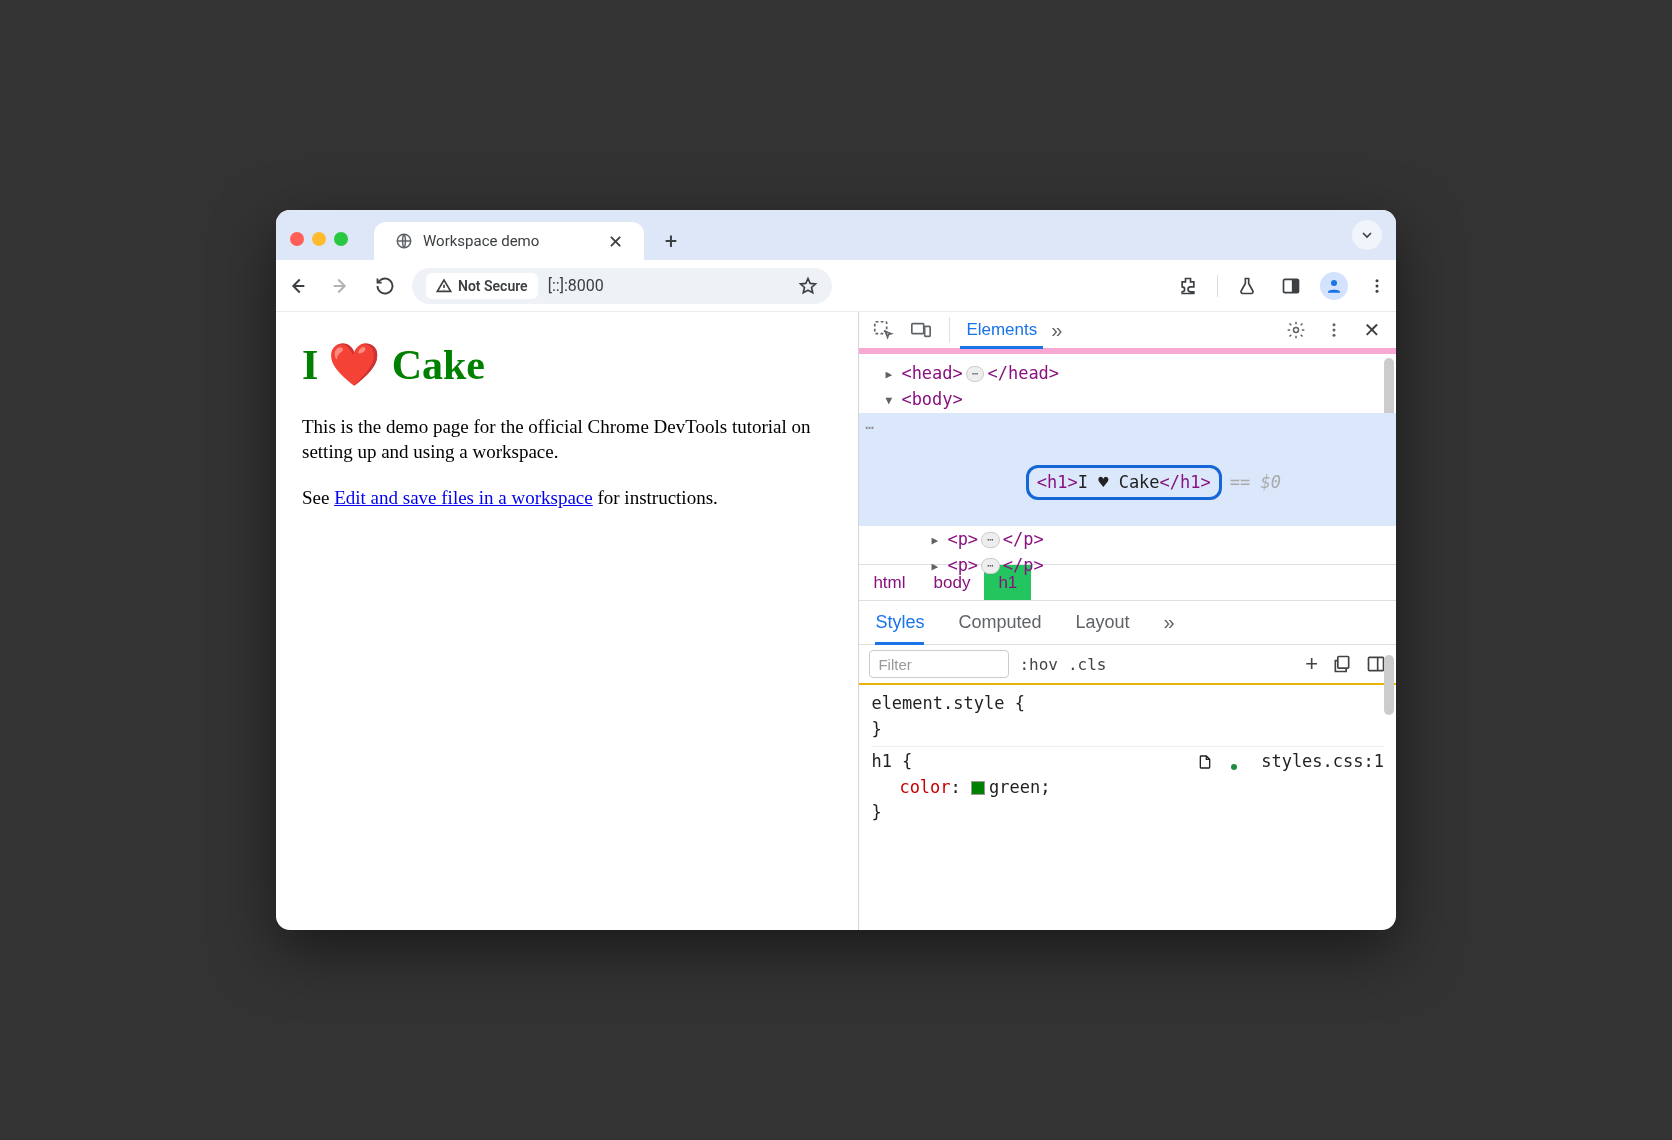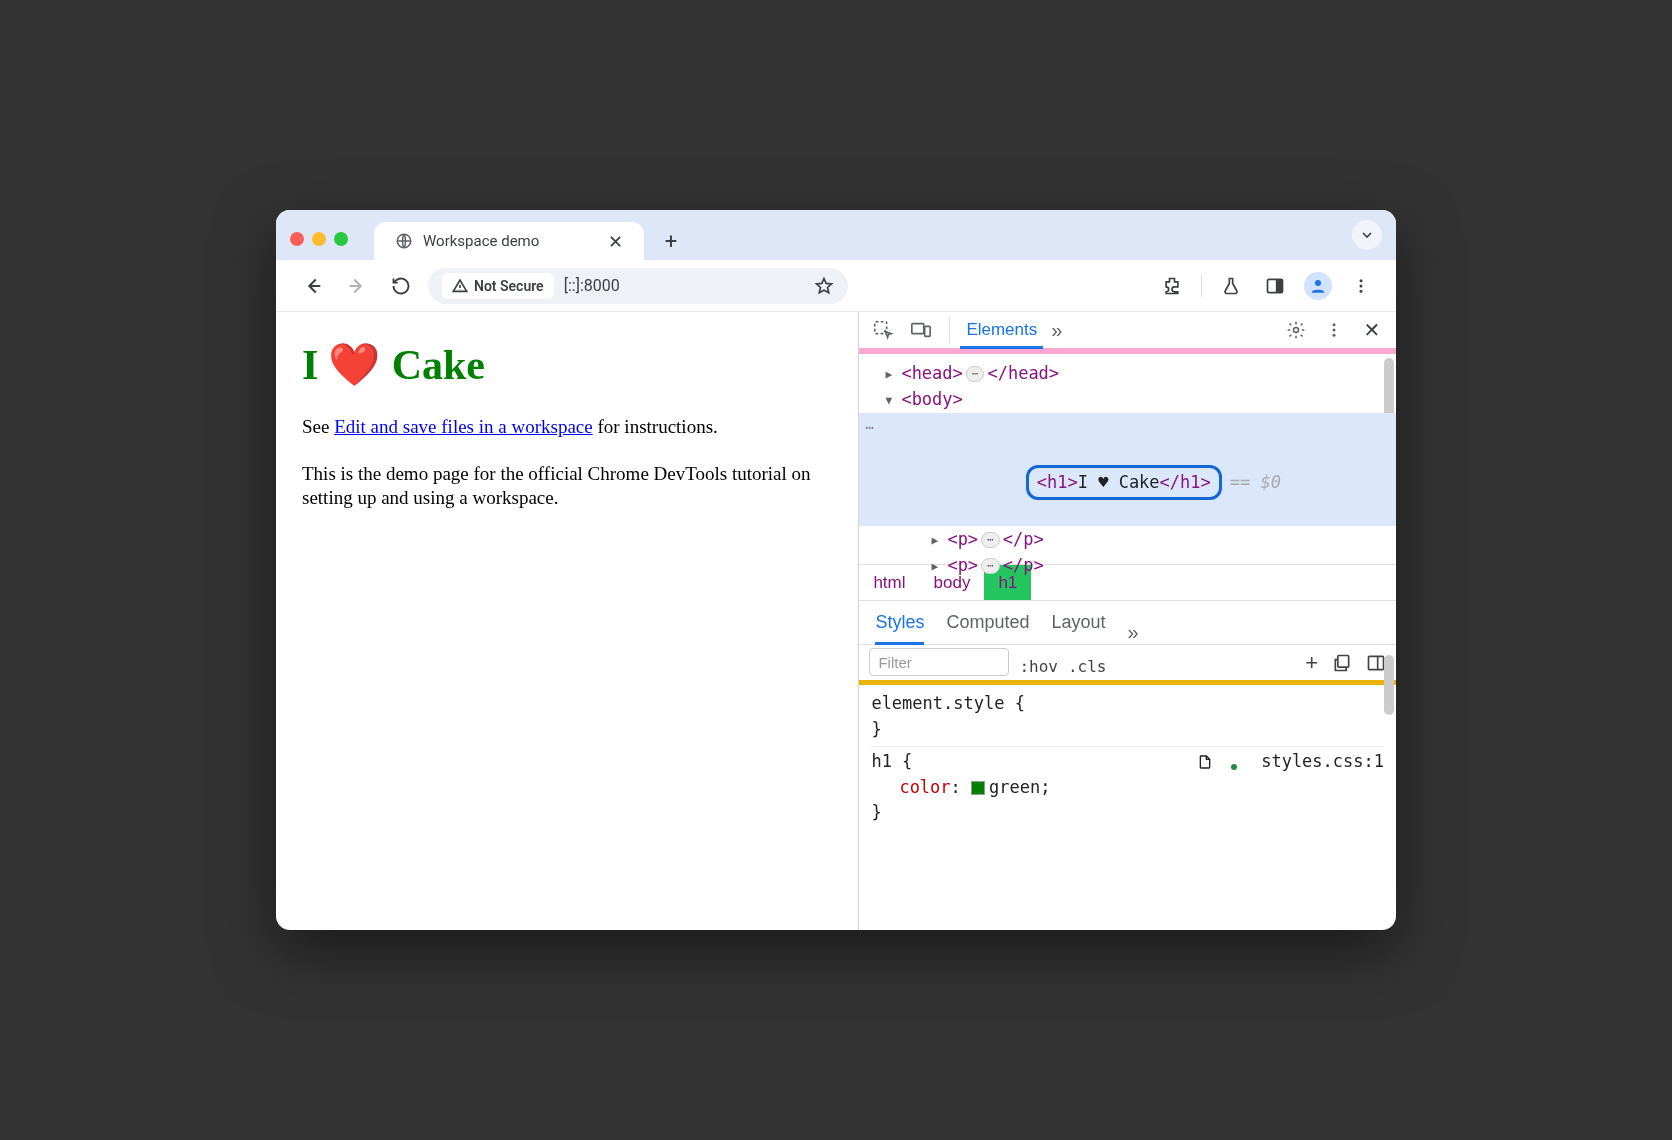--- a/index.html
+++ b/index.html
@@ -53,21 +53,21 @@
   .newtab { width:30px; height:30px; border-radius:50%; color:#3c4043; font-size:22px; display:flex; align-items:center; justify-content:center; margin-bottom:4px; margin-left:4px;}
   .tabstrip .chev { margin-left:auto; width:30px; height:30px; border-radius:50%; background:#f1f4fa; display:flex; align-items:center; justify-content:center; color:#3c4043; margin-bottom:10px;}
 
   
   .toolbar {
     height: 52px;
     background: #fff;
     border-bottom: 1px solid #eaeaea;
     display: flex;
     align-items: center;
-    padding: 0 20px;
+    padding: 0 4px;
     gap: 10px;
   }
   .ticon { width:34px; height:34px; display:flex; align-items:center; justify-content:center; color:#3c4043; border-radius:50%; }
   .ticon.sm { width:30px; height:30px; }
   .omnibox {
     flex: 0 0 420px;
     height: 36px;
     background: #eef1f6;
     border-radius: 20px;
     display: flex;
@@ -150,27 +150,27 @@
   
   .crumb {
     height: 36px; border-top:1px solid #e0e0e0; display:flex; align-items:center;
     font-size:17px;
   }
   .crumb span { padding: 0 14px; color:#881280; height:100%; display:flex; align-items:center;}
   .crumb span.act { background:#22c55e; }
 
   
   .sp { flex:1; border-top:1px solid #e0e0e0; display:flex; flex-direction:column; position:relative;}
-  .sp-tabs { height:44px; display:flex; align-items:flex-end; gap:22px; padding:0 16px; border-bottom:1px solid #e0e0e0;}
+  .sp-tabs { height:44px; display:flex; align-items:center; gap:34px; padding:0 16px; border-bottom:1px solid #e0e0e0;}
   .sp-tabs .t { font-size:18px; color:#5f6368; height:100%; display:flex; align-items:center; position:relative;}
   .sp-tabs .t.act { color:#1a73e8; }
   .sp-tabs .t.act::after { content:''; position:absolute; bottom:-1px; left:0; right:0; height:3px; background:#1a73e8;}
   .sp-tabs .more { color:#5f6368; font-size:20px;}
 
-  .sp-toolbar { height:40px; display:flex; align-items:flex-end; padding: 4px 10px; gap:10px; border-bottom:5px solid #eab308;}
+  .sp-toolbar { height:40px; display:flex; align-items:center; padding: 4px 10px; gap:10px; border-bottom:2px solid #eab308;}
   .filter { width:140px; height:28px; border:1px solid #ccc; border-radius:4px; padding:0 8px; font-size:15px; color:#999; display:flex; align-items:center;}
   .sp-toolbar .mono { font-family: ui-monospace, Menlo, monospace; font-size:16px; color:#444; }
   .sp-toolbar .right { margin-left:auto; display:flex; align-items:center; gap:14px; color:#444;}
 
   .rules { font-family: ui-monospace, Menlo, Consolas, monospace; font-size:17px; padding:4px 12px; line-height:1.5; flex:1; position:relative;}
   .rules .block { border-bottom:1px solid #eee; padding:2px 0 4px;}
   .sel { color:#222; } .prop { color:#c80000; margin-left:28px;} .val { color:#222;} .swatch{display:inline-block;width:14px;height:14px;background:green;border:1px solid #999;vertical-align:-2px;margin-right:4px;}
   .src { float:right; color:#222; text-decoration:underline;}
   .srcfile { display:inline-flex; align-items:center; gap:21px;}
   .greendot{width:6px;height:6px;border-radius:50%;background:#1e8e3e;display:inline-block;position:relative;top:5px;left:-3px;}
@@ -269,24 +269,24 @@
             <circle cx="12" cy="19" r="2"></circle>
           </svg>
       </div>
     </div>
   </div>
 
   <div class="main">
 
     <div class="page">
       <h1>I ❤️ Cake</h1>
+      <p>This is the demo page for the official Chrome DevTools tutorial on setting up and using a workspace.</p>
       <p>
         <span>See </span><a href="#">Edit and save files in a workspace</a><span> for instructions.</span>
       </p>
-      <p>This is the demo page for the official Chrome DevTools tutorial on setting up and using a workspace.</p>
     </div>
 
     <div class="devtools">
 
       <div class="dth">
         <div class="dicon">
           <svg viewBox="0 0 24 24" width="22" height="22" fill="none" stroke="currentColor" stroke-width="1.8" stroke-dasharray="3 2.5">
               <rect x="3" y="3" width="13" height="13" rx="1"></rect>
               <path stroke-dasharray="0" d="M13 13l8 3-3 1-1 3-3-8"></path>
             </svg>

